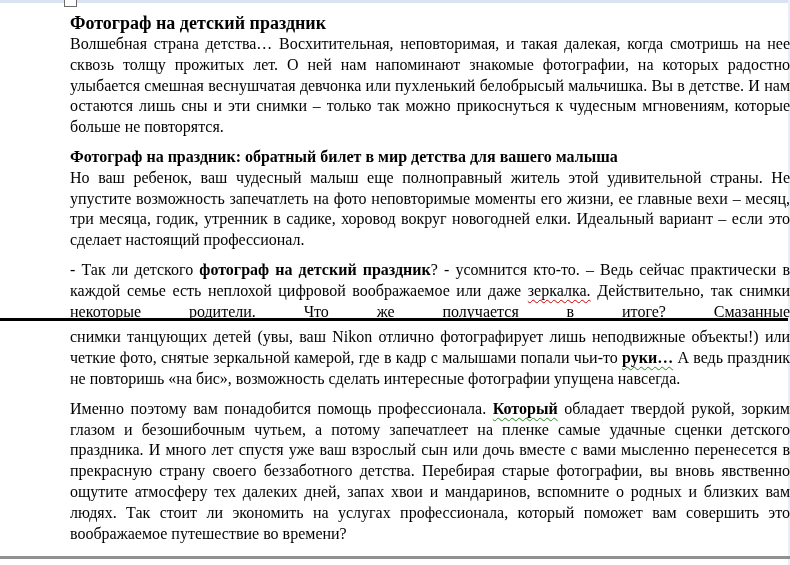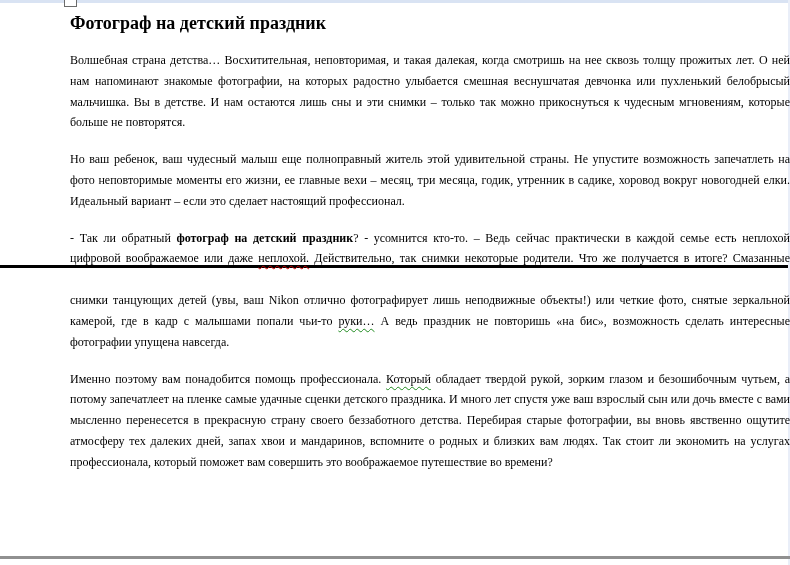--- a/index.html
+++ b/index.html
@@ -42,40 +42,41 @@
   }
   .page1 { padding-top: 12px; }
   .page2 { padding-top: 6px; }
   .doc-title {
     font-size: 18px;
     line-height: 22px;
     font-weight: bold;
     margin: 0;
   }
   .para {
-    font-size: 12px;
+    font-size: 16px;
     line-height: 20.8px;
     text-align: justify;
-    margin: 16px 0 9px 0;
+    margin: 0 0 9px 0;
   }
   .para.no-gap { margin-bottom: 0; }
   .para.h2 { font-weight: bold; margin-bottom: 0; }
   .para.justify-last { text-align-last: justify; }
   .b { font-weight: bold; }
   .sp-red {
     text-decoration: underline wavy #cc0000;
     text-decoration-thickness: 1px;
     text-underline-offset: 3px;
     text-decoration-skip-ink: none;
   }
   .sp-green {
     text-decoration: underline wavy #1f8a1f;
     text-decoration-thickness: 1px;
     text-underline-offset: 3px;
     text-decoration-skip-ink: none;
+    font-weight: bold;
   }
   .page-break-line {
     width: 790px; height: 3px;
     background: #000000;
     margin-top: -4px;
   }
 </style>
 </head>
 <body>
 
@@ -83,23 +84,24 @@
 
   <div class="top-edge"></div>
   <div class="margin-marker"></div>
   <div class="right-edge"></div>
 
   <div class="page page1">
     <h1 class="doc-title">Фотограф на детский праздник</h1>
 
     <p class="para">Волшебная страна детства… Восхитительная, неповторимая, и такая далекая, когда смотришь на нее сквозь толщу прожитых лет. О ней нам напоминают знакомые фотографии, на которых радостно улыбается смешная веснушчатая девчонка или пухленький белобрысый мальчишка. Вы в детстве. И нам остаются лишь сны и эти снимки – только так можно прикоснуться к чудесным мгновениям, которые больше не повторятся.</p>
 
+    <p class="para h2">Фотограф на праздник: обратный билет в мир детства для вашего малыша</p>
     <p class="para">Но ваш ребенок, ваш чудесный малыш еще полноправный житель этой удивительной страны. Не упустите возможность запечатлеть на фото неповторимые моменты его жизни, ее главные вехи – месяц, три месяца, годик, утренник в садике, хоровод вокруг новогодней елки. Идеальный вариант – если это сделает настоящий профессионал.</p>
 
-    <p class="para justify-last no-gap"><span>- Так ли обратный </span><span class="b">фотограф на детский праздник</span><span>? - усомнится кто-то. – Ведь сейчас практически в каждой семье есть неплохой цифровой воображаемое или даже </span><span class="sp-red">неплохой.</span><span> Действительно, так снимки некоторые родители. Что же получается в итоге? Смазанные</span></p>
+    <p class="para justify-last no-gap"><span>- Так ли детского </span><span class="b">фотограф на детский праздник</span><span>? - усомнится кто-то. – Ведь сейчас практически в каждой семье есть неплохой цифровой воображаемое или даже </span><span class="sp-red">зеркалка.</span><span> Действительно, так снимки некоторые родители. Что же получается в итоге? Смазанные</span></p>
   </div>
 
   <div class="page-break-line"></div>
 
   <div class="page page2">
     <p class="para"><span>снимки танцующих детей (увы, ваш Nikon отлично фотографирует лишь неподвижные объекты!) или четкие фото, снятые зеркальной камерой, где в кадр с малышами попали чьи-то </span><span class="sp-green">руки…</span><span> А ведь праздник не повторишь «на бис», возможность сделать интересные фотографии упущена навсегда.</span></p>
 
     <p class="para no-gap"><span>Именно поэтому вам понадобится помощь профессионала. </span><span class="sp-green">Который</span><span> обладает твердой рукой, зорким глазом и безошибочным чутьем, а потому запечатлеет на пленке самые удачные сценки детского праздника. И много лет спустя уже ваш взрослый сын или дочь вместе с вами мысленно перенесется в прекрасную страну своего беззаботного детства. Перебирая старые фотографии, вы вновь явственно ощутите атмосферу тех далеких дней, запах хвои и мандаринов, вспомните о родных и близких вам людях. Так стоит ли экономить на услугах профессионала, который поможет вам совершить это воображаемое путешествие во времени?</span></p>
   </div>
 

